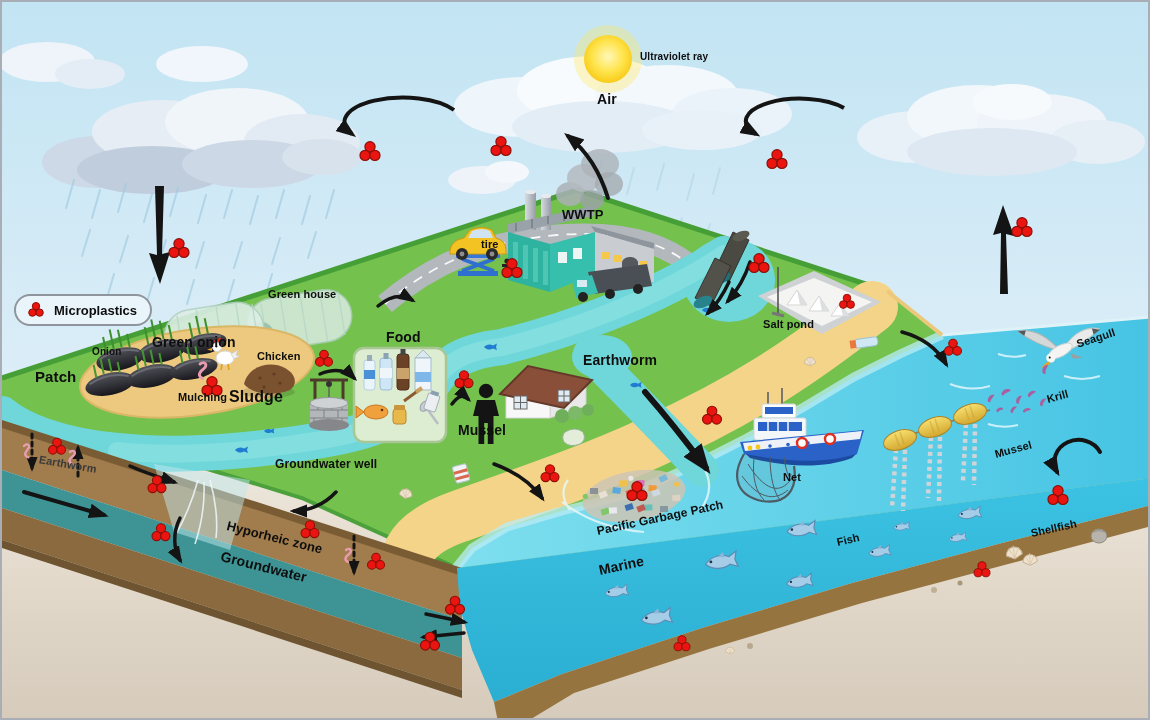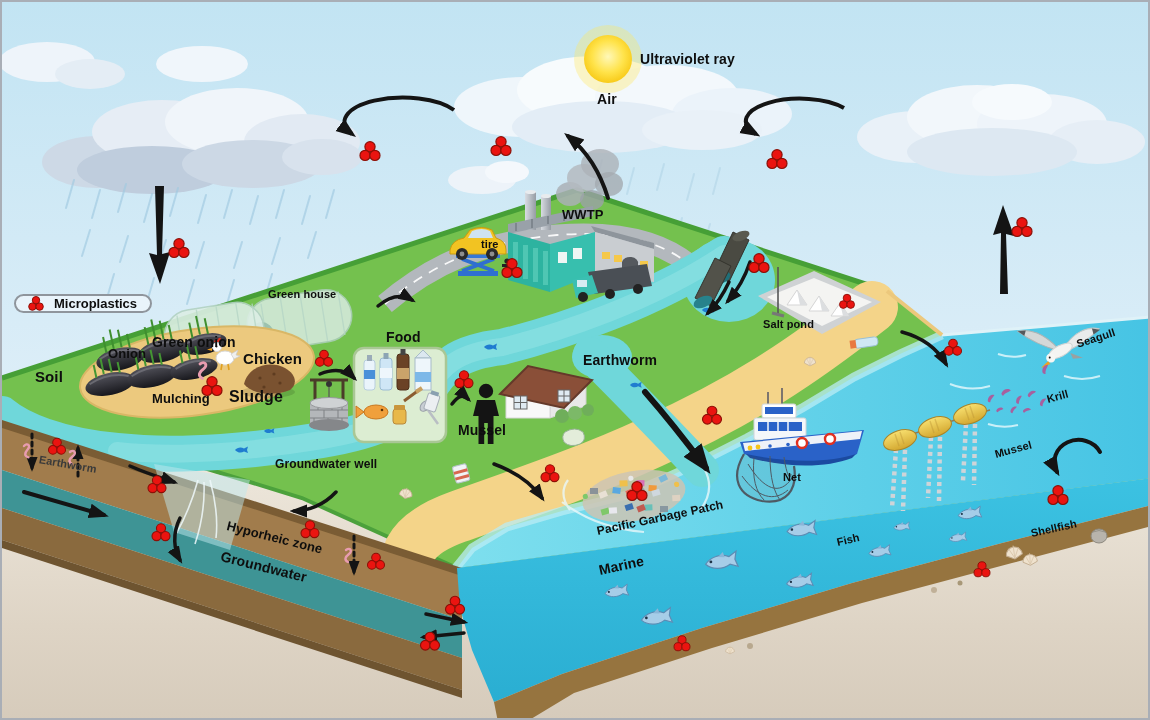--- a/index.html
+++ b/index.html
@@ -4,21 +4,21 @@
 <style>
   html,body{margin:0;padding:0;background:#ffffff;}
   .stage{position:relative;width:1150px;height:720px;overflow:hidden;
          border:2px solid #a9aeb6;box-sizing:border-box;
          font-family:"Liberation Sans",sans-serif;background:#dff0f8;}
   svg.scene{position:absolute;left:0;top:0;}
   .lbl{position:absolute;color:#0e0e0e;white-space:nowrap;line-height:1;
        transform-origin:left center;letter-spacing:.1px;}
   .w7{font-weight:700}
   .w6{font-weight:600}
-  .legend{position:absolute;left:12px;top:292px;height:19px;display:flex;
+  .legend{position:absolute;left:12px;top:292px;height:32px;display:flex;
           align-items:center;gap:7px;padding:0 13px 0 9px;background:#e9f4fb;
           border:2px solid #8f959c;border-radius:16px;box-sizing:border-box;}
   .legend span{font-size:13px;font-weight:700;color:#0e0e0e;}
 </style>
 </head>
 <body>
 
 <div class="stage">
 <svg class="scene" width="1150" height="720" viewBox="0 0 1150 720">
 <defs>
@@ -579,30 +579,30 @@
   <svg width="22" height="22" viewBox="-11 -11 22 22">
     <g fill="#ea1410" stroke="#8c0f06" stroke-width="1">
       <circle cx="0" cy="-3.8" r="3.7"></circle>
           <circle cx="-3.6" cy="2.6" r="3.7"></circle>
           <circle cx="3.6" cy="2.6" r="3.7"></circle>
     </g>
   </svg>
   <span>Microplastics</span>
 </div>
 
-<span class="lbl w7" style="left:638px;top:50px;font-size:14px">Ultraviolet ray</span>
+<span class="lbl w7" style="left:638px;top:50px;font-size:10px">Ultraviolet ray</span>
 <span class="lbl w7" style="left:595px;top:90px;font-size:14px">Air</span>
 <span class="lbl w7" style="left:560px;top:206px;font-size:13px">WWTP</span>
 <span class="lbl w7" style="left:479px;top:237px;font-size:11px">tire</span>
 <span class="lbl w6" style="left:266px;top:287px;font-size:11px">Green house</span>
-<span class="lbl w6" style="left:106px;top:345px;font-size:13px">Onion</span>
+<span class="lbl w6" style="left:90px;top:345px;font-size:10px">Onion</span>
 <span class="lbl w6" style="left:150px;top:333px;font-size:14px">Green onion</span>
-<span class="lbl w6" style="left:241px;top:349px;font-size:15px">Chicken</span>
-<span class="lbl w7" style="left:33px;top:367px;font-size:15px">Soil</span>
-<span class="lbl w6" style="left:150px;top:390px;font-size:13px">Mulching</span>
+<span class="lbl w6" style="left:255px;top:349px;font-size:11px">Chicken</span>
+<span class="lbl w7" style="left:33px;top:367px;font-size:15px">Patch</span>
+<span class="lbl w6" style="left:176px;top:390px;font-size:11px">Mulching</span>
 <span class="lbl w6" style="left:227px;top:387px;font-size:16px">Sludge</span>
 <span class="lbl w7" style="left:384px;top:328px;font-size:14px">Food</span>
 <span class="lbl w7" style="left:456px;top:421px;font-size:14px">Mussel</span>
 <span class="lbl w7" style="left:581px;top:351px;font-size:14px">Earthworm</span>
 <span class="lbl w6" style="left:761px;top:317px;font-size:11px">Salt pond</span>
 <span class="lbl w7" style="left:273px;top:456px;font-size:12px">Groundwater well</span>
 <span class="lbl w6" style="left:1075px;top:337px;font-size:11px;transform:rotate(-18deg)">Seagull</span>
 <span class="lbl w6" style="left:1045px;top:392px;font-size:11px;transform:rotate(-15deg)">Krill</span>
 <span class="lbl w6" style="left:993px;top:447px;font-size:11px;transform:rotate(-15deg)">Mussel</span>
 <span class="lbl w6" style="left:781px;top:470px;font-size:11px">Net</span>

